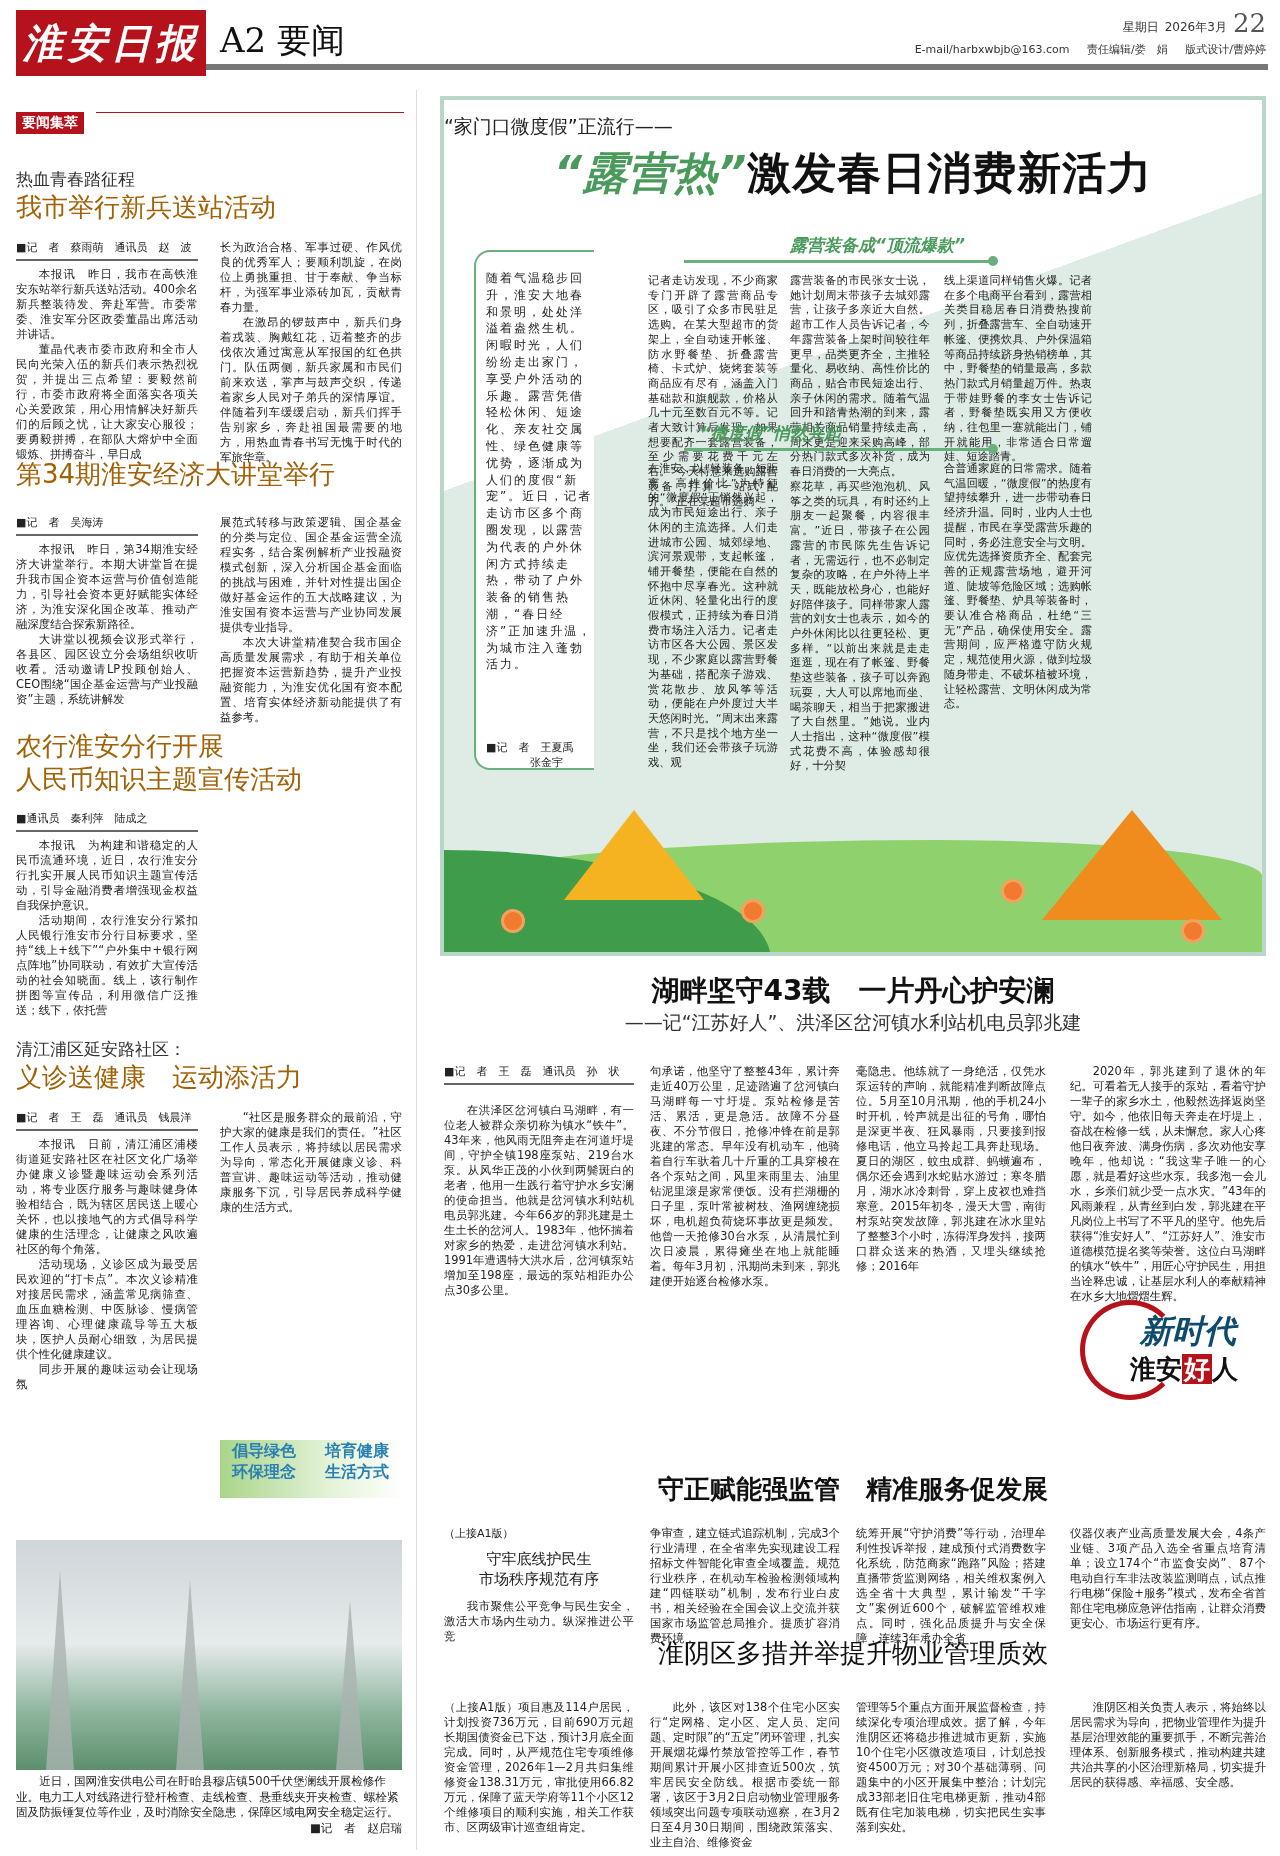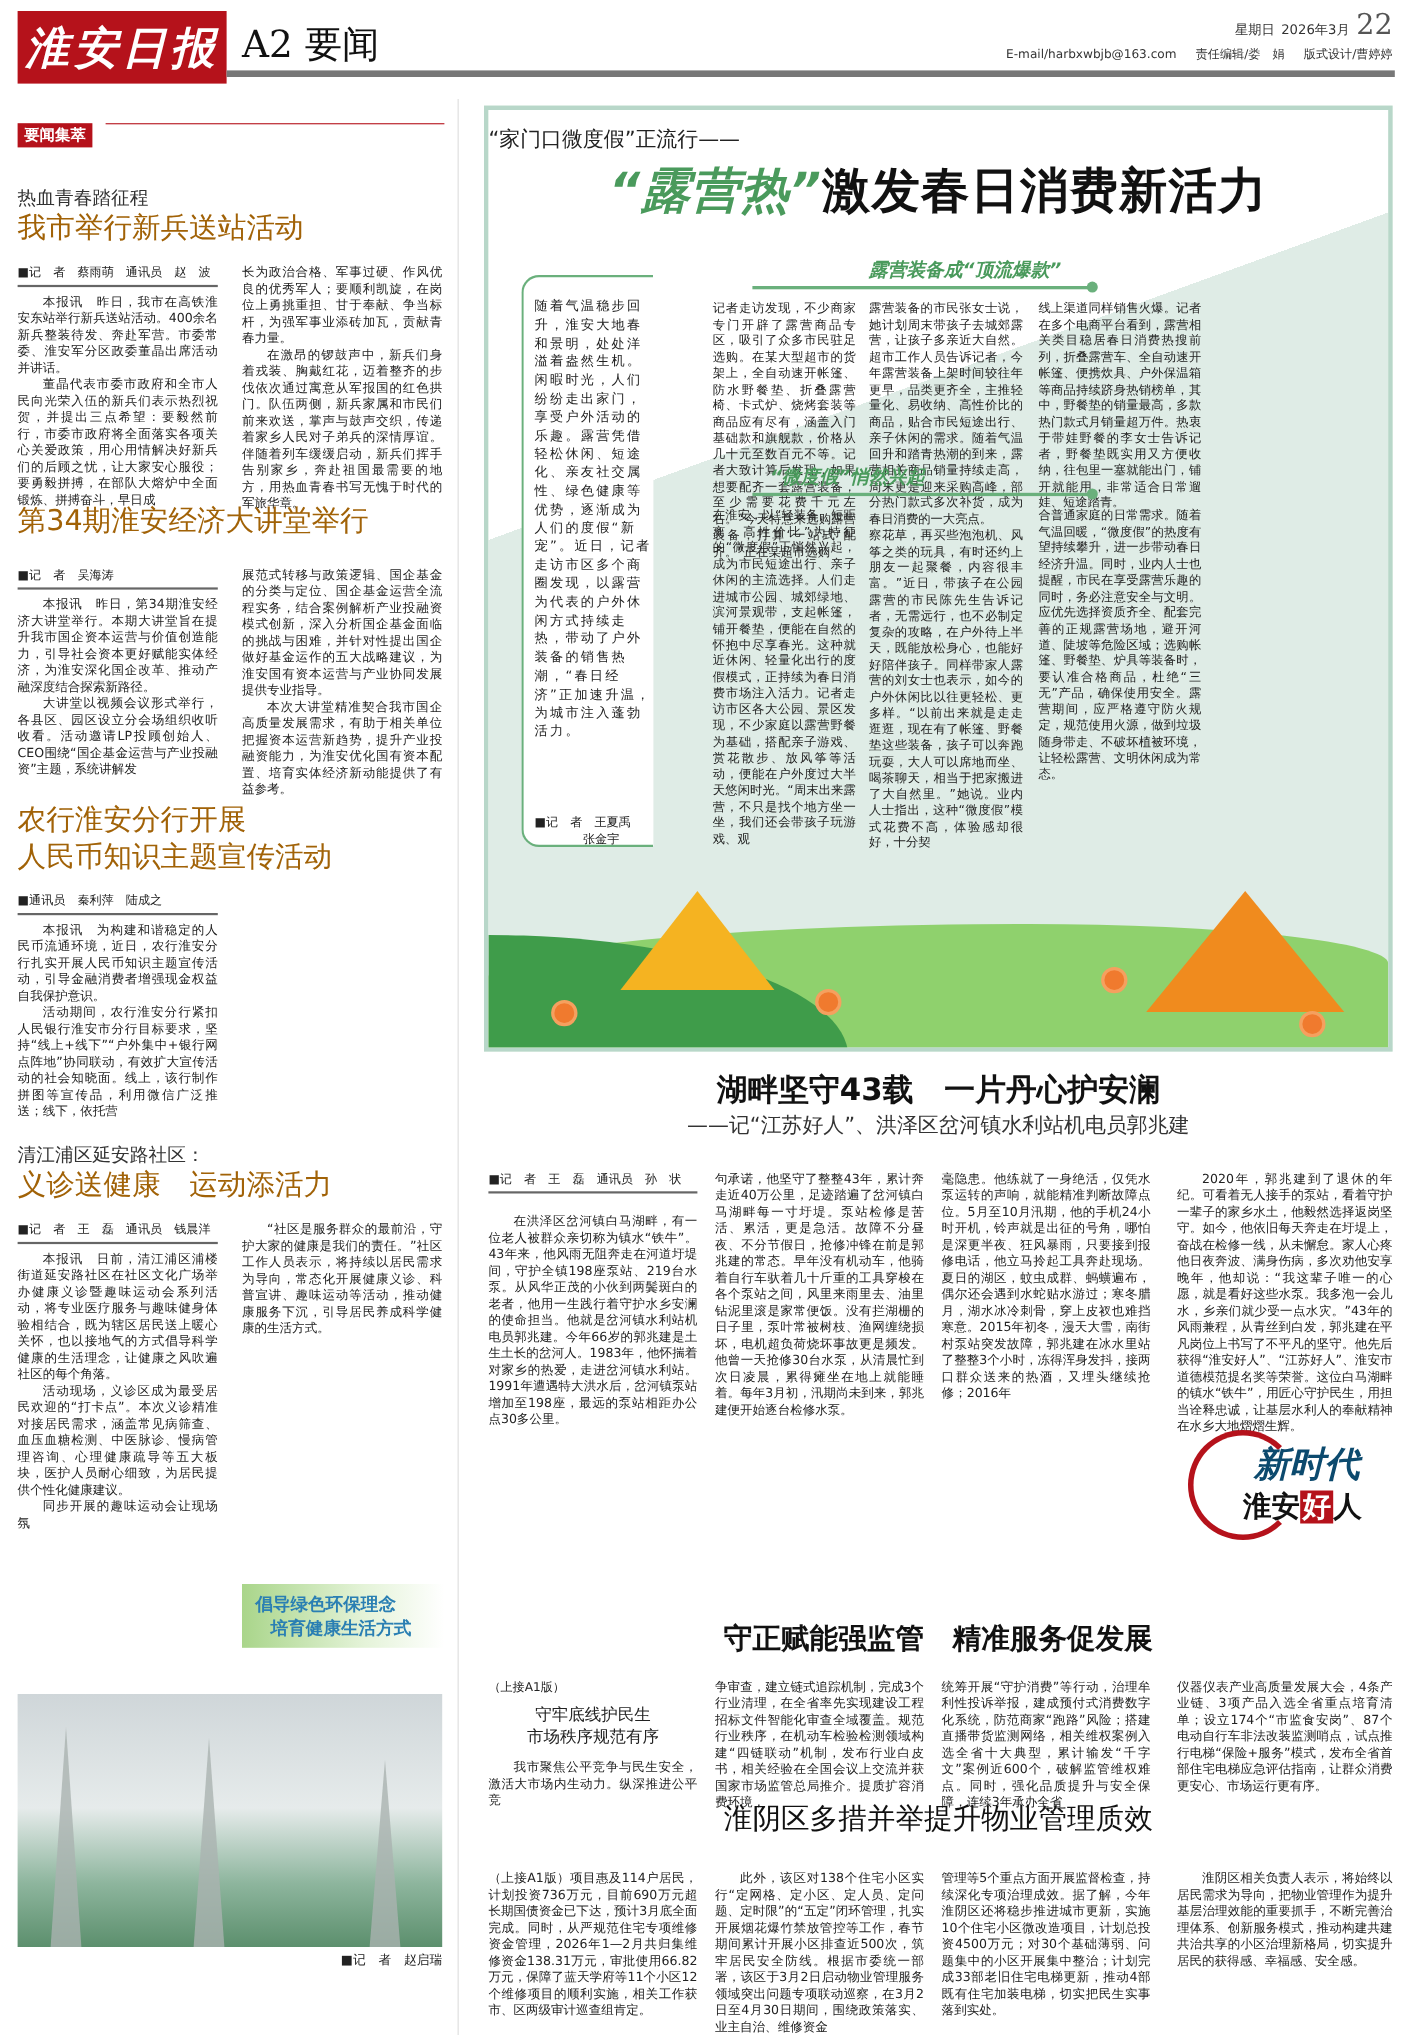--- a/index.html
+++ b/index.html
@@ -43,21 +43,21 @@
 .flower{position:absolute;width:18px;height:18px;border-radius:50%;background:#f07a2e;box-shadow:0 0 0 3px #f5a05f}
 
 .s2title{left:440px;top:972px;width:826px;text-align:center;font-size:28px;font-weight:bold;color:#111}
 .s2sub{left:440px;top:1010px;width:826px;text-align:center;font-size:19px;color:#333}
 .s2 .colw{position:absolute;top:1064px;width:190px}
 .badge{left:1080px;top:1300px;width:180px;height:110px}
 .badge .heart{position:absolute;left:0;top:0;width:100px;height:100px;border:5px solid #b5121b;border-radius:50%;border-right-color:transparent}
 .badge .t1{position:absolute;left:60px;top:10px;font-size:32px;color:#0c4a6e;font-style:italic;font-weight:bold}
 .badge .t2{position:absolute;left:50px;top:52px;font-size:26px;font-weight:bold;color:#111}
 .badge .t2 .hl{background:#b5121b;color:#fff;padding:0 2px}
-.banner{left:220px;top:1440px;width:184px;height:58px;background:linear-gradient(90deg,#a9d58a,#e4f3d8 60%,#fff);display:flex;flex-direction:column;justify-content:center;padding-left:12px}
+.banner{left:220px;top:1440px;width:184px;height:58px;background:linear-gradient(90deg,#a9d58a,#e4f3d8 60%,#fff);display:flex;justify-content:center;padding-left:12px}
 .banner span{font-size:16px;font-weight:bold;color:#2a7fb3;line-height:21px}
 .photo{left:16px;top:1540px;width:386px;height:230px;background:linear-gradient(#cfd6d9 0%,#e6ebeb 45%,#8db59d 75%,#5c8f6d 100%);overflow:hidden}
 .pylon{position:absolute;bottom:0;width:0;height:0;border-left:14px solid transparent;border-right:14px solid transparent;border-bottom:190px solid #aab3b0;opacity:.8}
 .caption{left:16px;top:1774px;width:386px;font-size:11.6px;line-height:15.5px;color:#222}
 .caption p{text-indent:2em}
 .caption .by{text-align:right}
 .s3title{left:440px;top:1472px;width:826px;text-align:center;font-size:26px;font-weight:bold;color:#111}
 .s4title{left:440px;top:1636px;width:826px;text-align:center;font-size:26px;font-weight:normal;color:#111}
 .s3 .colw,.s4 .colw{position:absolute;width:190px}
 .subhead2{font-size:15px;text-align:center;line-height:20px;color:#222}
@@ -147,20 +147,21 @@
   <span>倡导绿色环保理念</span>
   <span style="padding-left:14px">培育健康生活方式</span>
 </div>
 
 <div class="abs photo">
   <div class="pylon" style="left:30px;border-bottom-width:200px"></div>
   <div class="pylon" style="left:160px"></div>
   <div class="pylon" style="left:320px;border-bottom-width:170px"></div>
 </div>
 <div class="abs caption">
+  <p>近日，国网淮安供电公司在盱眙县穆店镇500千伏堡澜线开展检修作业。电力工人对线路进行登杆检查、走线检查、悬垂线夹开夹检查、螺栓紧固及防振锤复位等作业，及时消除安全隐患，保障区域电网安全稳定运行。</p>
   <div class="by">■记　者　赵启瑞</div>
 </div>
 
 <div class="abs feature">
   <div class="bgwedge"></div>
   <div class="sup">“家门口微度假”正流行——</div>
   <div class="title">
     <span class="g">“露营热”</span><span>激发春日消费新活力</span>
   </div>
   <div class="lead-box"></div>

